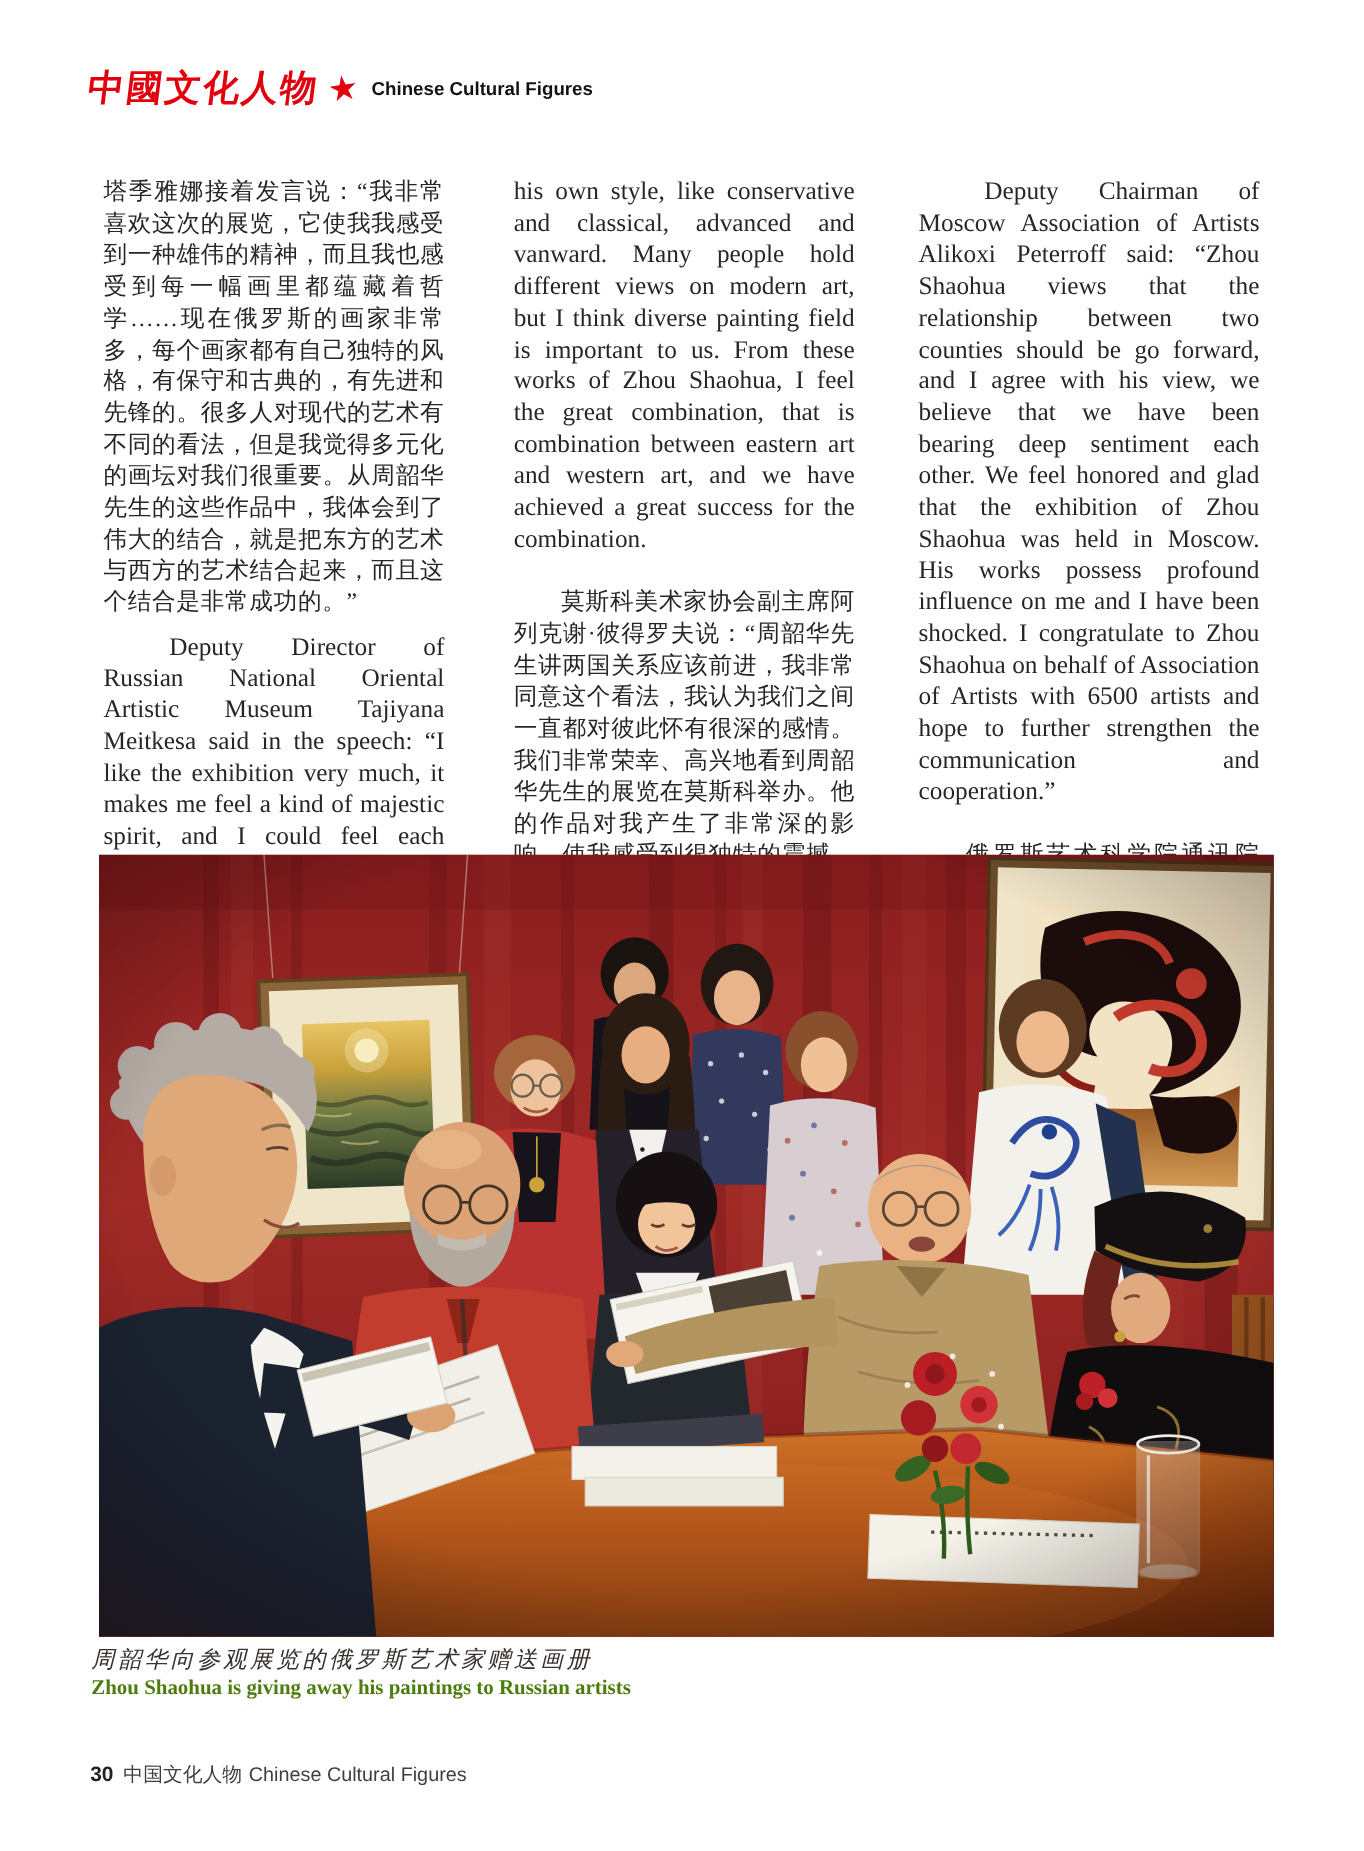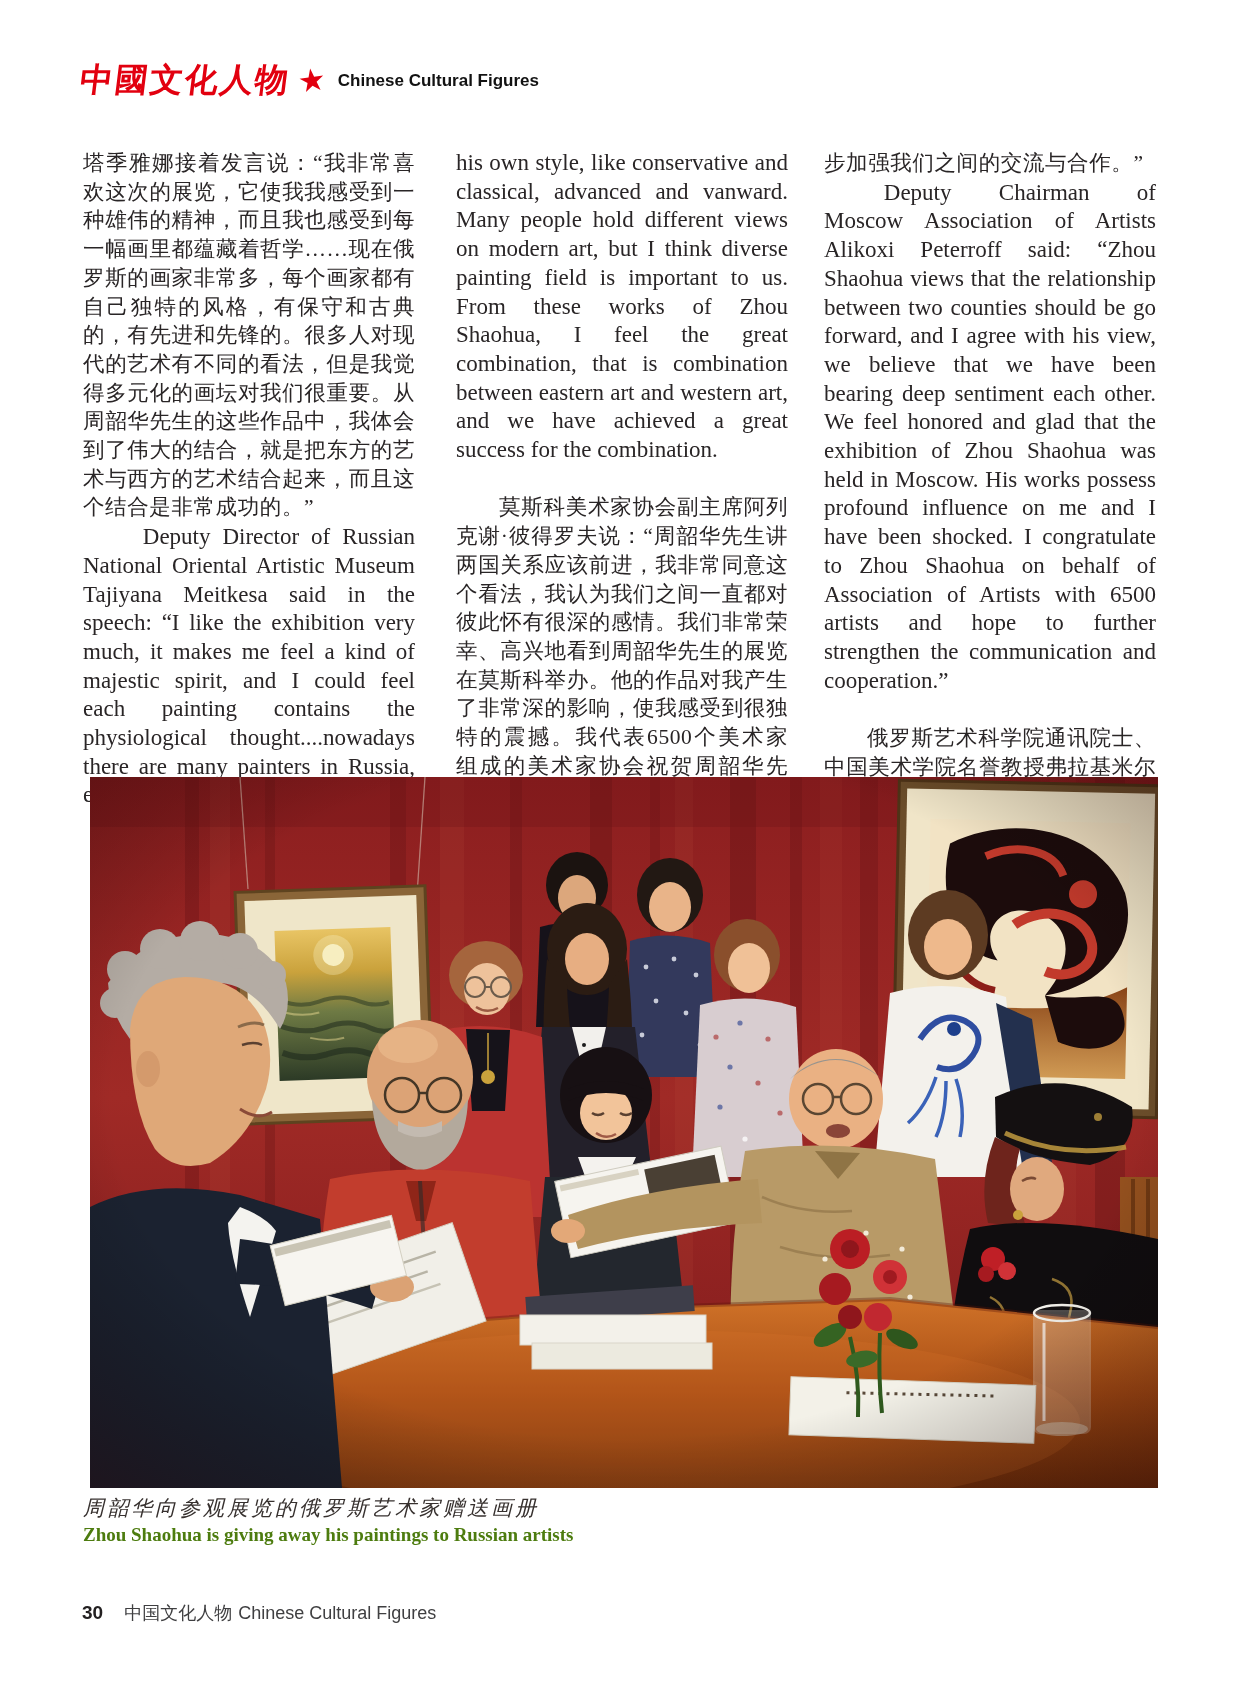--- a/index.html
+++ b/index.html
@@ -6,37 +6,37 @@
   .page{position:relative;width:1240px;height:1683px;background:#ffffff;margin:0 auto;
         font-family:"Liberation Serif",serif;overflow:hidden;}
   
   .hdr{position:absolute;left:80px;top:58px;display:flex;align-items:center;}
   .logo-cn{color:#e2000f;font-family:"Liberation Serif",serif;font-weight:900;
            font-size:33px;letter-spacing:2px;transform:skewX(-7deg);display:inline-block;}
   .logo-star{color:#e2000f;font-size:31px;margin:0 12px 0 8px;transform:rotate(-8deg);display:inline-block;}
   .logo-en{font-family:"Liberation Sans",sans-serif;font-weight:bold;font-size:17px;color:#121212;}
   
   .col{position:absolute;top:148px;width:334px;text-align:justify;color:#29252​6;color:#292526;}
-  .col p{margin:1px;line-height:28.7px;}
+  .col p{margin:12px;line-height:28.7px;}
   .p-cn{font-size:21.5px;letter-spacing:0.6px;}
   .p-en{font-size:23px;}
   .ind-cn{text-indent:2em;}
   .ind-en{text-indent:2.6em;}
   .gap{margin-top:28.7px !important;}
   .col1{left:82px;} .col2{left:455px;} .col3{left:823px;}
   
   .photo{position:absolute;left:90px;top:777px;width:1068px;height:711px;overflow:hidden;background:#8c1e1f;}
   
   .cap-cn{position:absolute;left:83px;top:1494px;font-size:21px;font-style:italic;
           letter-spacing:3px;color:#37312f;}
   .cap-en{position:absolute;left:83px;top:1524px;font-size:19px;font-weight:bold;color:#4d7c0f;}
   
   .ftr{position:absolute;left:82px;top:1601px;font-family:"Liberation Sans",sans-serif;
        font-size:18px;color:#3f3f41;display:flex;align-items:baseline;}
-  .pagenum{font-weight:bold;font-size:19px;color:#232021;margin-right:21px;}
+  .pagenum{font-weight:bold;font-size:19px;color:#232021;margin-right:9px;}
   .ftr-cn{margin-right:6px;text-align:right;}
 </style>
 </head>
 <body>
 
 <div class="page">
 
   <header class="hdr">
     <span class="logo-cn">中國文化人物</span>
     <span class="logo-star">★</span>
@@ -47,21 +47,20 @@
     <p class="p-cn">塔季雅娜接着发言说：“我非常喜欢这次的展览，它使我我感受到一种雄伟的精神，而且我也感受到每一幅画里都蕴藏着哲学……现在俄罗斯的画家非常多，每个画家都有自己独特的风格，有保守和古典的，有先进和先锋的。很多人对现代的艺术有不同的看法，但是我觉得多元化的画坛对我们很重要。从周韶华先生的这些作品中，我体会到了伟大的结合，就是把东方的艺术与西方的艺术结合起来，而且这个结合是非常成功的。”</p>
     <p class="p-en ind-en">Deputy Director of Russian National Oriental Artistic Museum Tajiyana Meitkesa said in the speech: “I like the exhibition very much, it makes me feel a kind of majestic spirit, and I could feel each painting contains the physiological thought....nowadays there are many painters in Russia, each painter has</p>
   </div>
 
   <div class="col col2">
     <p class="p-en">his own style, like conservative and classical, advanced and vanward. Many people hold different views on modern art, but I think diverse painting field is important to us. From these works of Zhou Shaohua, I feel the great combination, that is combination between eastern art and western art, and we have achieved a great success for the combination.</p>
     <p class="p-cn ind-cn gap">莫斯科美术家协会副主席阿列克谢·彼得罗夫说：“周韶华先生讲两国关系应该前进，我非常同意这个看法，我认为我们之间一直都对彼此怀有很深的感情。我们非常荣幸、高兴地看到周韶华先生的展览在莫斯科举办。他的作品对我产生了非常深的影响，使我感受到很独特的震撼。我代表6500个美术家组成的美术家协会祝贺周韶华先生，我希望进一</p>
   </div>
 
   <div class="col col3">
-    <p class="p-cn">步加强我们之间的交流与合作。”</p>
     <p class="p-en ind-en">Deputy Chairman of Moscow Association of Artists Alikoxi Peterroff said: “Zhou Shaohua views that the relationship between two counties should be go forward, and I agree with his view, we believe that we have been bearing deep sentiment each other. We feel honored and glad that the exhibition of Zhou Shaohua was held in Moscow. His works possess profound influence on me and I have been shocked. I congratulate to Zhou Shaohua on behalf of Association of Artists with 6500 artists and hope to further strengthen the communication and cooperation.”</p>
     <p class="p-cn ind-cn gap">俄罗斯艺术科学院通讯院士、中国美术学院名誉教授弗拉基米尔·索科夫</p>
   </div>
 
   <div class="photo">
     <svg viewBox="0 0 1068 711" width="1068" height="711" preserveAspectRatio="none">
       <defs>
         <linearGradient id="wallG" x1="0" y1="0" x2="0" y2="1">
           <stop offset="0" stop-color="#8c1e1f"></stop>
             <stop offset="0.45" stop-color="#a02a26"></stop>

